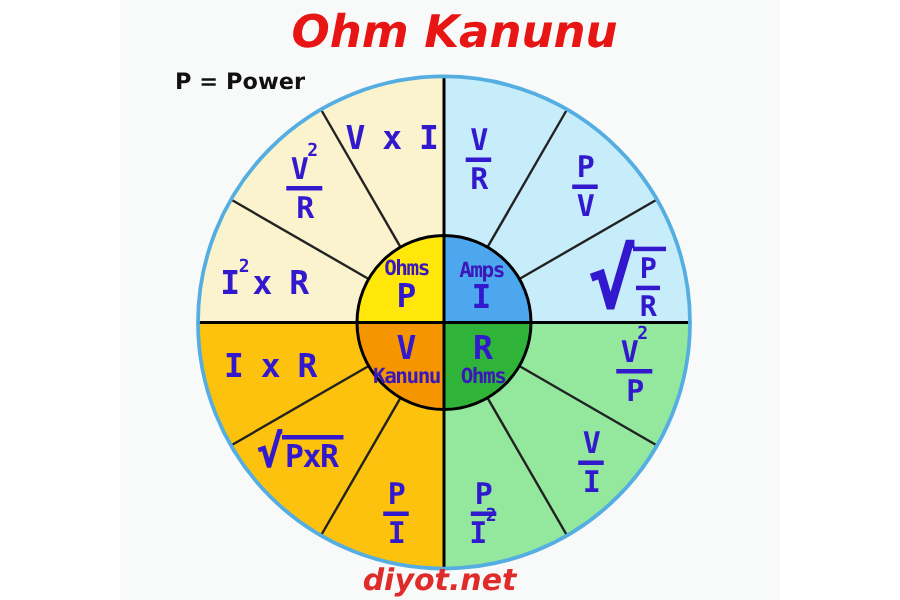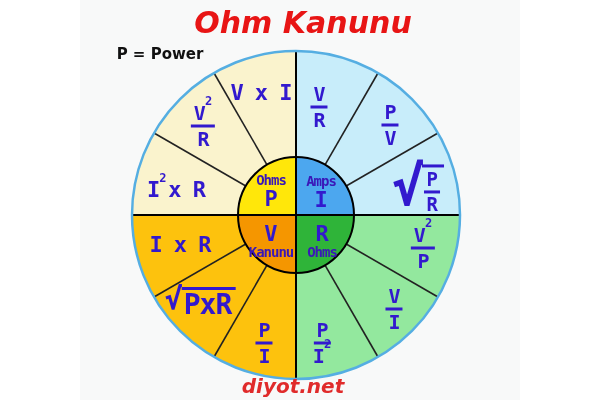--- a/index.html
+++ b/index.html
@@ -51,21 +51,21 @@
   .frac .num {
     border-bottom: 3px solid currentColor;
     padding: 0 3px 2px 3px; line-height: 0.95;
   }
   .frac .den { padding-top: 2px; line-height: 0.95; }
 
   .sqrt { display: inline-flex; align-items: flex-start; }
   .rad { font-size: 30px; line-height: 0.8; font-weight: bold; }
   .rad.tall { font-size: 54px; line-height: 0.84; margin-right: -2px; }
   .radicand { border-top: 3px solid currentColor; padding: 1px 4px 0 2px; }
-  .radicand .txt { font-size: 28px; }
+  .radicand .txt { font-size: 21px; }
   .radicand .frac { font-size: 19px; }
 
   .hub-label { text-align: center; color: var(--formula-text, #3219ce);
     font-family: "DejaVu Sans Mono", "Liberation Mono", monospace; font-weight: bold; }
   .hub-unit { font-size: 14px; line-height: 1.05; color: var(--hub-unit-text, #3a17b8); letter-spacing: -1px; }
   .hub-symbol { font-size: 22px; line-height: 1.0; }
 </style>
 </head>
 <body>
 

